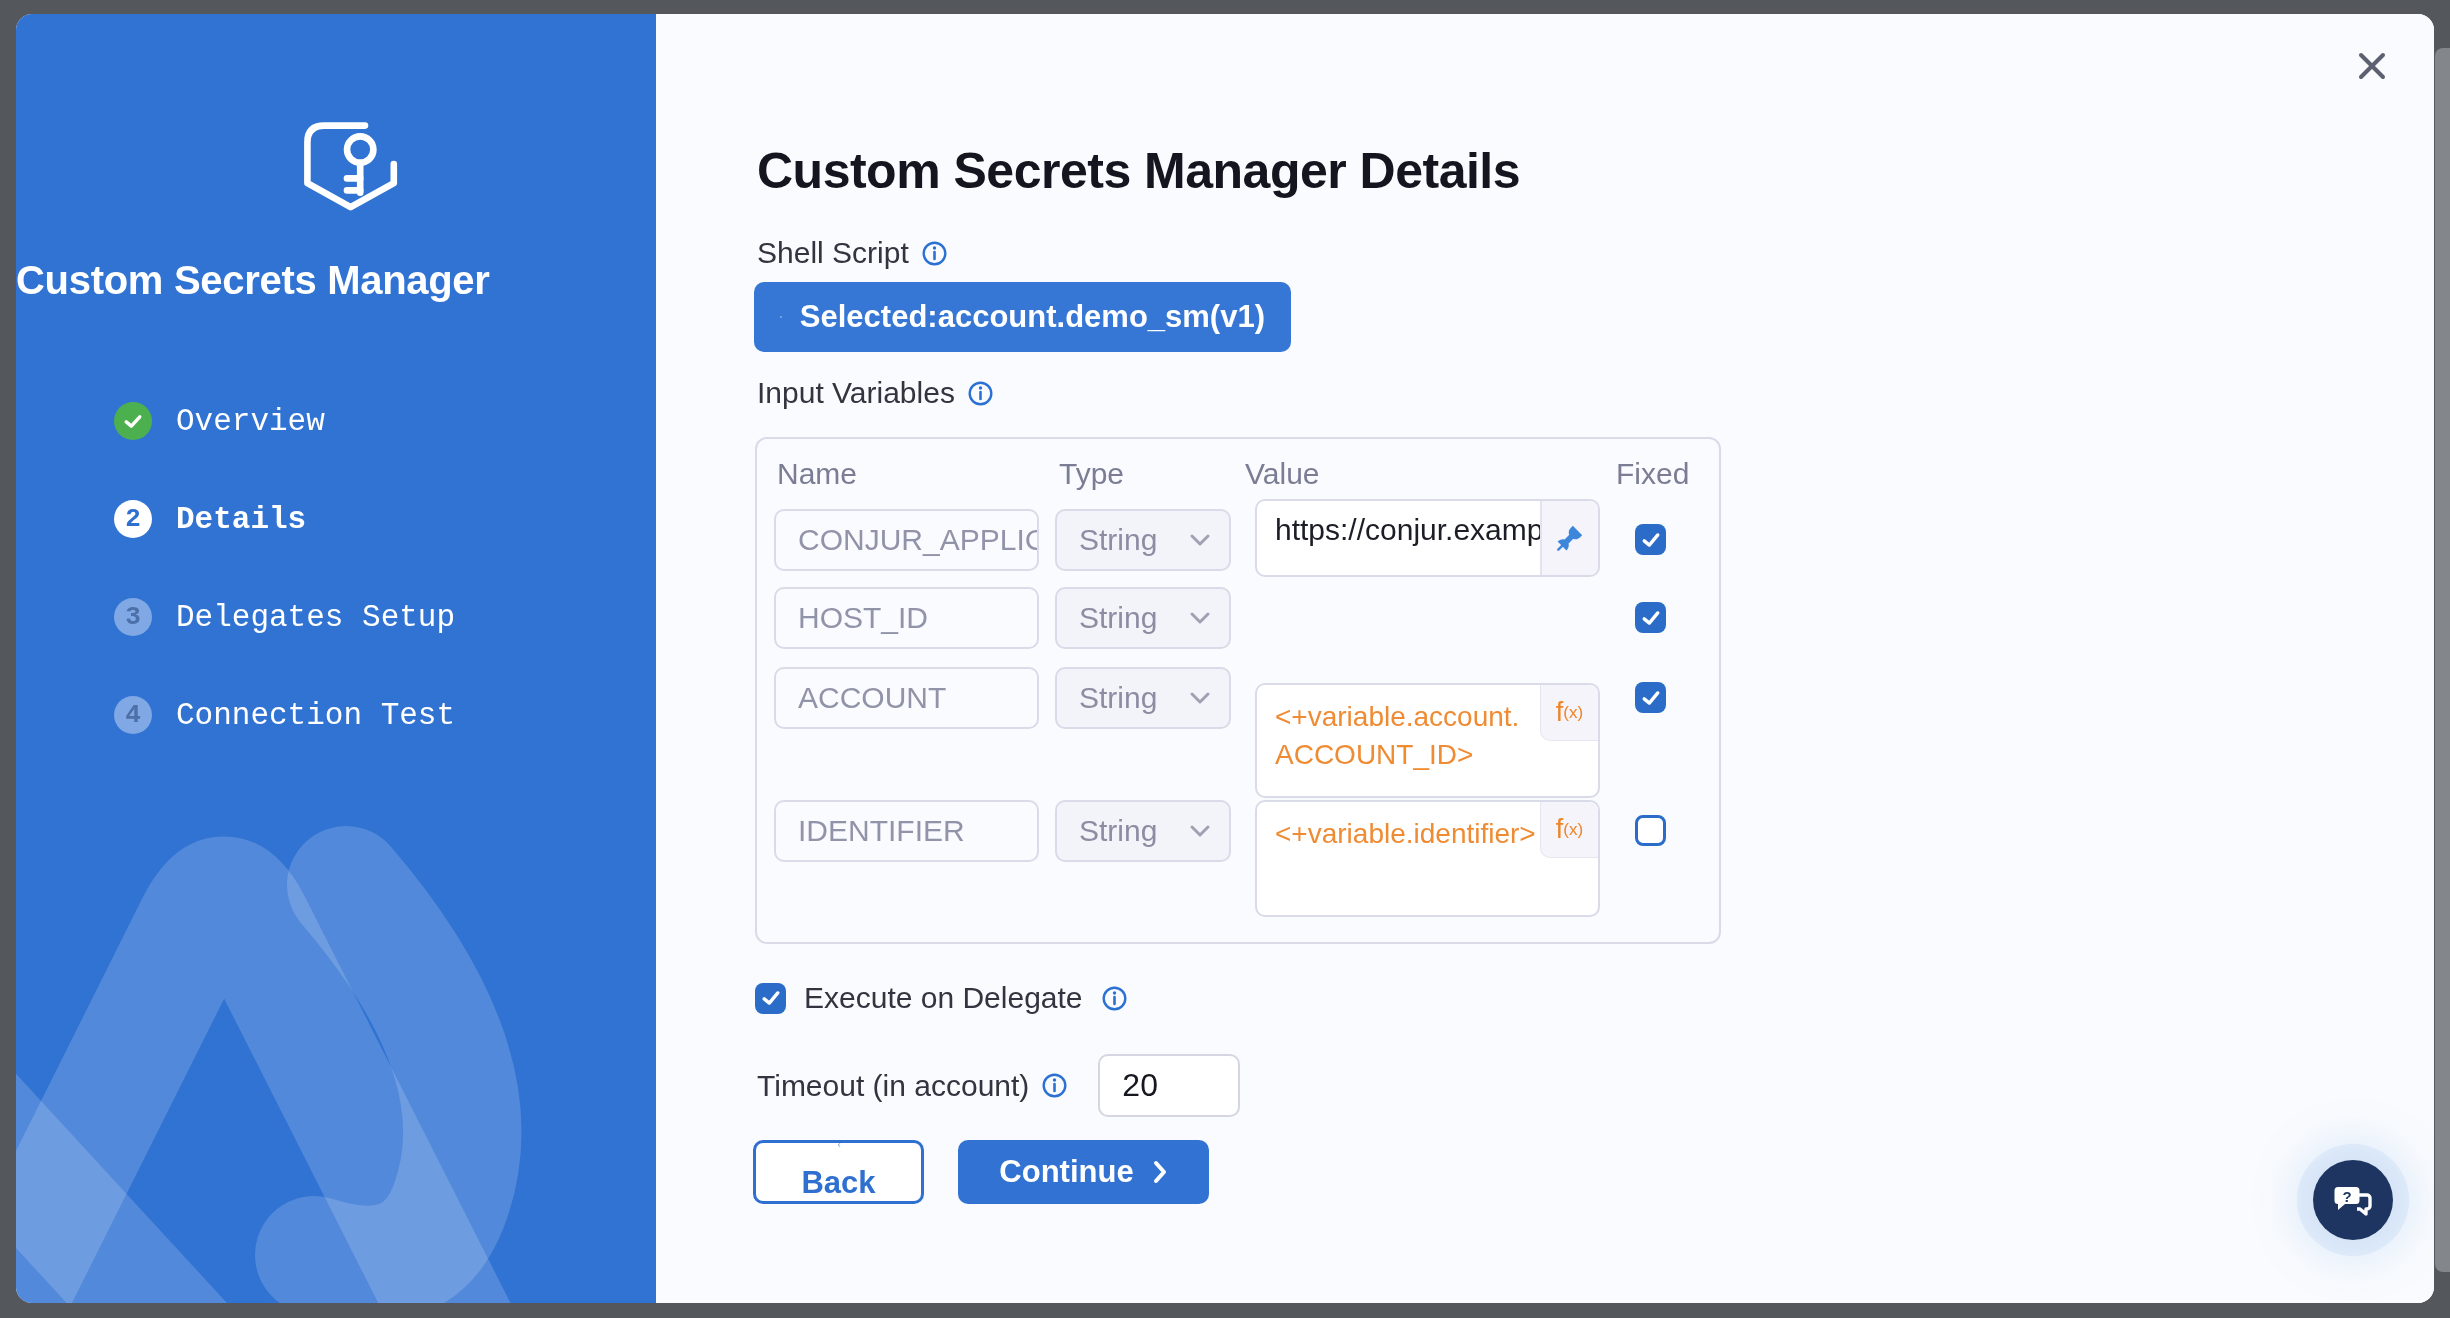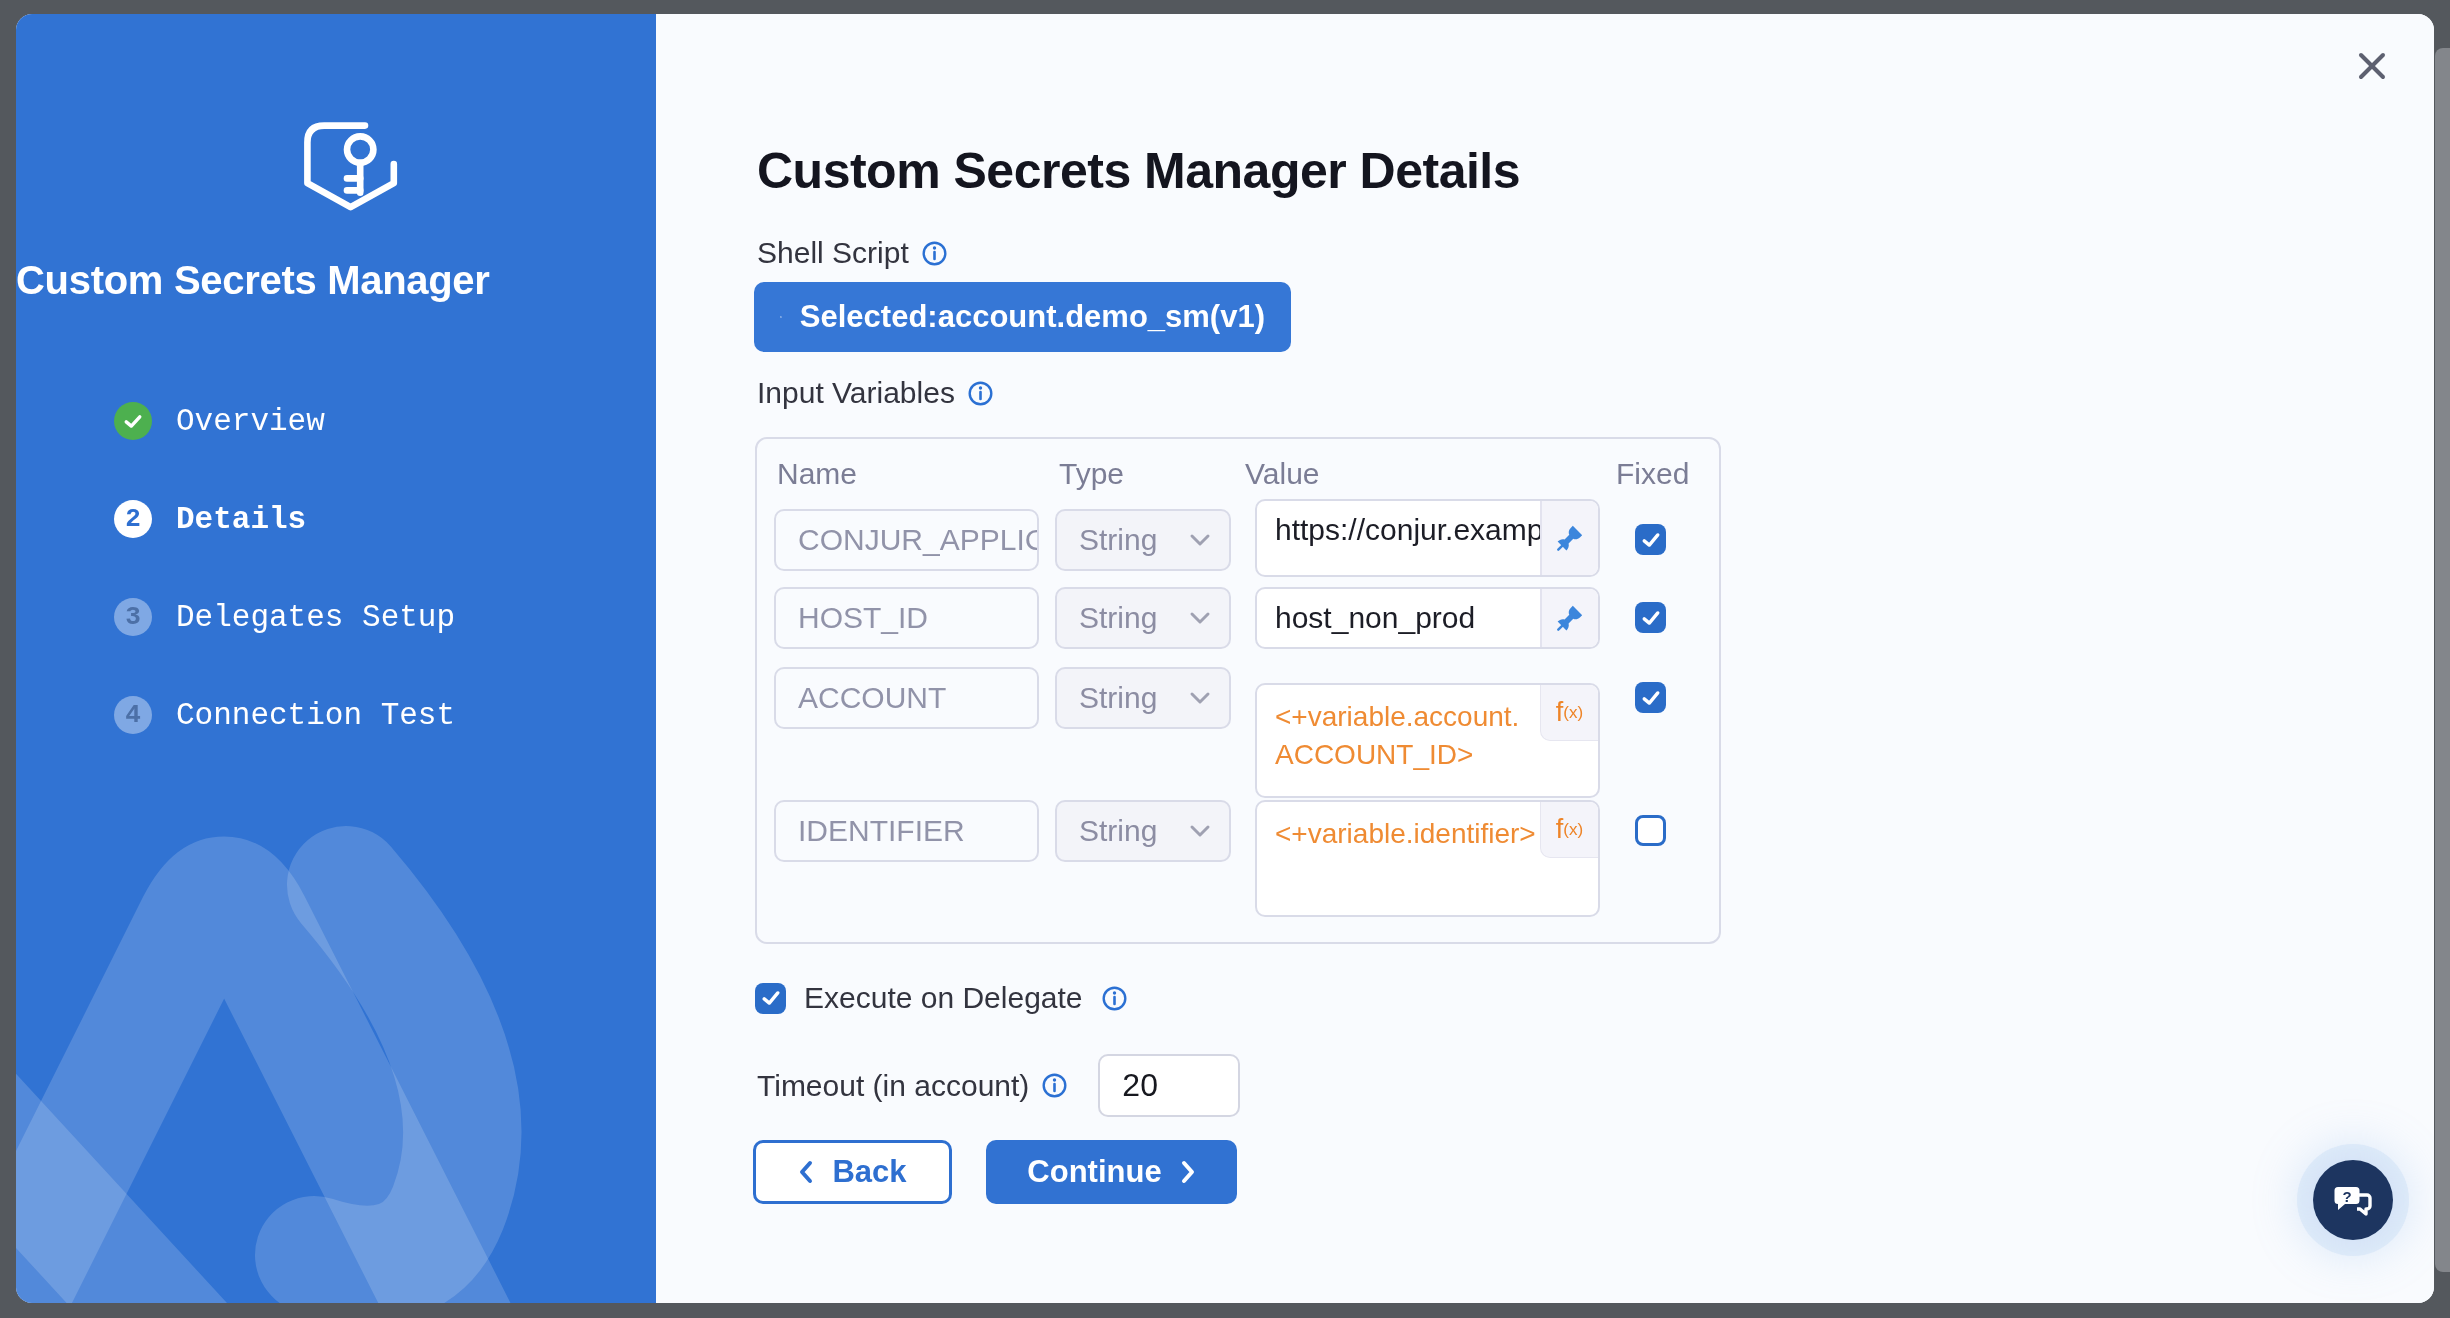--- a/index.html
+++ b/index.html
@@ -81,21 +81,21 @@
 
   .timeout-row { position:absolute; left:101px; top:1040px; display:flex; align-items:center; gap:12px; }
   .timeout-input { width:142px; height:63px; margin-left:18px; border:2px solid #d4d6e2; border-radius:10px;
     background:#ffffff; font-size:32px; color:#17181f; padding-left:22px;
     font-family:"Liberation Sans", sans-serif; }
 
   .footer-btns { position:absolute; left:97px; top:1126px; display:flex; gap:34px; }
   .btn { height:64px; border-radius:10px; display:flex; align-items:center; justify-content:center;
     gap:18px; font-size:31px; font-weight:700; cursor:pointer; border:none;
     font-family:"Liberation Sans", sans-serif; }
-  .btn-back { width:199px; background:#ffffff; border:3px solid #2e6fd0; color:#2e6fd0; }
+  .btn-back { width:171px; background:#ffffff; border:3px solid #2e6fd0; color:#2e6fd0;flex-direction:column; }
   .btn-continue { width:251px; background:#3172d2; color:#ffffff; }
 
   .chat-fab { position:absolute; left:1657px; top:1146px; width:80px; height:80px; border-radius:50%;
     background:#1d3560; display:flex; align-items:center; justify-content:center; cursor:pointer;
     box-shadow:0 0 0 16px rgba(140,185,235,0.16), 0 0 44px 18px rgba(140,185,235,0.25); }
 </style>
 </head>
 <body>
 
 <div class="page-scrollbar"></div>
@@ -212,29 +212,20 @@
           <svg width="22" height="22" viewBox="0 0 26 26" fill="none">
             <polyline points="5,14 11,19 21,7" stroke="#ffffff" stroke-width="4" stroke-linecap="round" stroke-linejoin="round" fill="none"></polyline>
           </svg>
         </div>
         <div class="vrow-box name-box" style="top: 148px;">HOST_ID</div>
         <div class="vrow-box type-box" style="top: 148px;">
           <span>String</span>
           <svg width="22" height="14" viewBox="0 0 22 14" fill="none">
             <polyline points="3,3 11,11 19,3" stroke="#9fa1b2" stroke-width="3" stroke-linecap="round" stroke-linejoin="round" fill="none"></polyline>
           </svg>
-        </div>
-        <div class="vrow-box value-group" style="top: 148px; height: 62px;">
-          <div class="value-text">host_non_prod</div>
-          <div class="pin-addon">
-            <svg width="30" height="30" viewBox="0 0 32 32" fill="none">
-              <path d="M19 3 L29 13 L26.5 15.5 C24.5 17.5 21.5 17.8 19.5 16.8 L14.5 21.8 C15.2 24.8 14.2 27.2 12.2 29.2 L2.8 19.8 C4.8 17.8 7.2 16.8 10.2 17.5 L15.2 12.5 C14.2 10.5 14.5 7.5 16.5 5.5 Z" fill="#3c86dc"></path>
-              <line x1="9.5" y1="22.5" x2="3.5" y2="28.5" stroke="#3c86dc" stroke-width="2.6" stroke-linecap="round"></line>
-            </svg>
-          </div>
         </div>
         <div class="checkbox checked" style="top: 163px;">
           <svg width="22" height="22" viewBox="0 0 26 26" fill="none">
             <polyline points="5,14 11,19 21,7" stroke="#ffffff" stroke-width="4" stroke-linecap="round" stroke-linejoin="round" fill="none"></polyline>
           </svg>
         </div>
         <div class="vrow-box name-box" style="top: 228px;">ACCOUNT</div>
         <div class="vrow-box type-box" style="top: 228px;">
           <span>String</span>
           <svg width="22" height="14" viewBox="0 0 22 14" fill="none">

